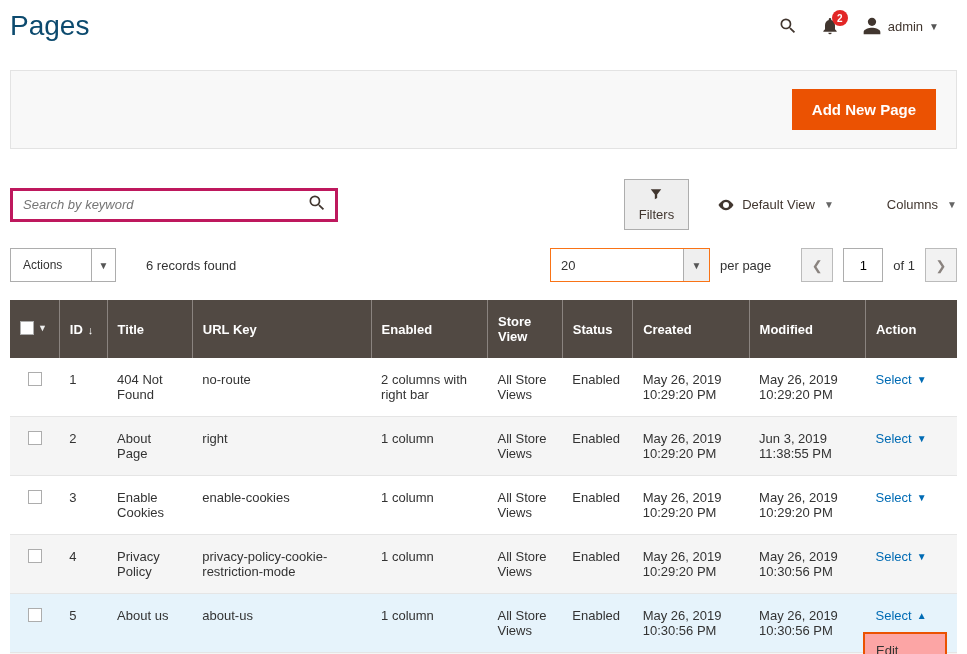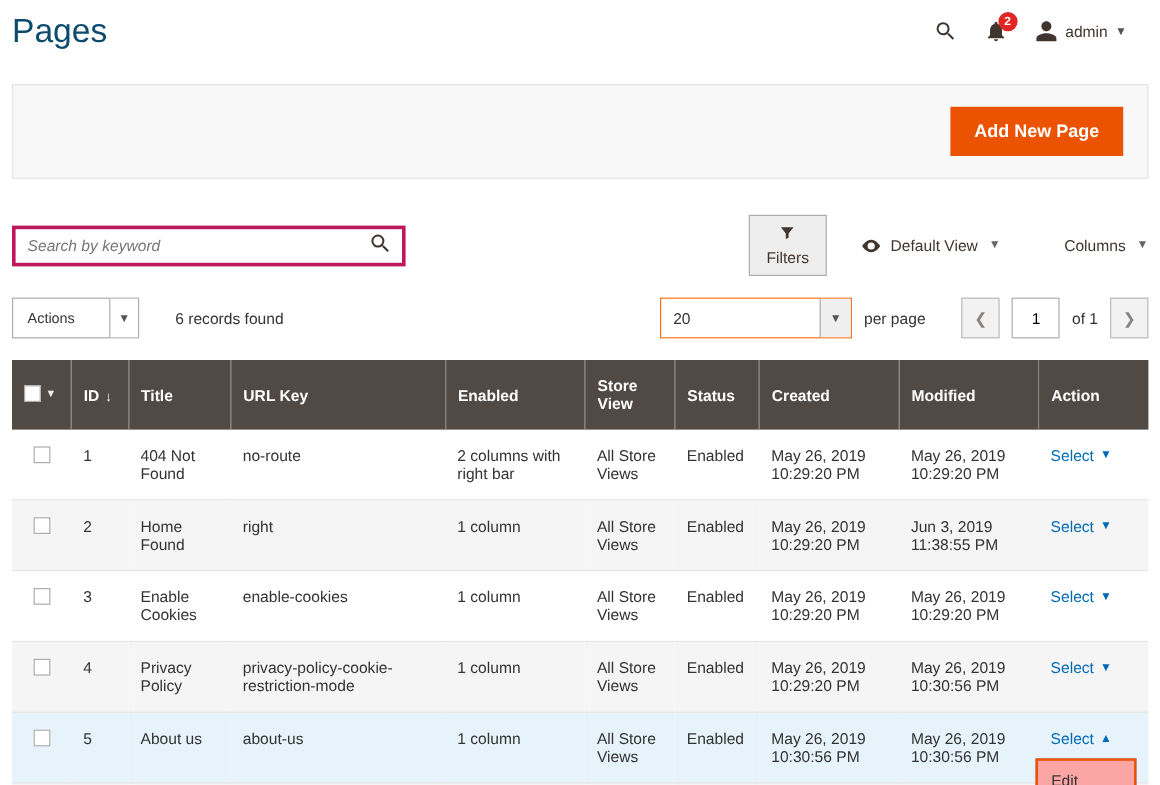--- a/index.html
+++ b/index.html
@@ -277,21 +277,21 @@
     <td class="col-layout">2 columns with right bar</td>
     <td class="col-view">All Store Views</td>
     <td class="col-status">Enabled</td>
     <td class="col-created">May 26, 2019 10:29:20 PM</td>
     <td class="col-modified">May 26, 2019 10:29:20 PM</td>
     <td class="col-action"><a class="select-link">Select <span class="car">▼</span></a></td>
   </tr>
       <tr>
     <td class="col-check"><span class="chk"></span></td>
     <td class="col-id">2</td>
-    <td class="col-title">Home Found</td>
+    <td class="col-title">About Page</td>
     <td class="col-url">right</td>
     <td class="col-layout">1 column</td>
     <td class="col-view">All Store Views</td>
     <td class="col-status">Enabled</td>
     <td class="col-created">May 26, 2019 10:29:20 PM</td>
     <td class="col-modified">Jun 3, 2019 11:38:55 PM</td>
     <td class="col-action"><a class="select-link">Select <span class="car">▼</span></a></td>
   </tr>
       <tr>
     <td class="col-check"><span class="chk"></span></td>

